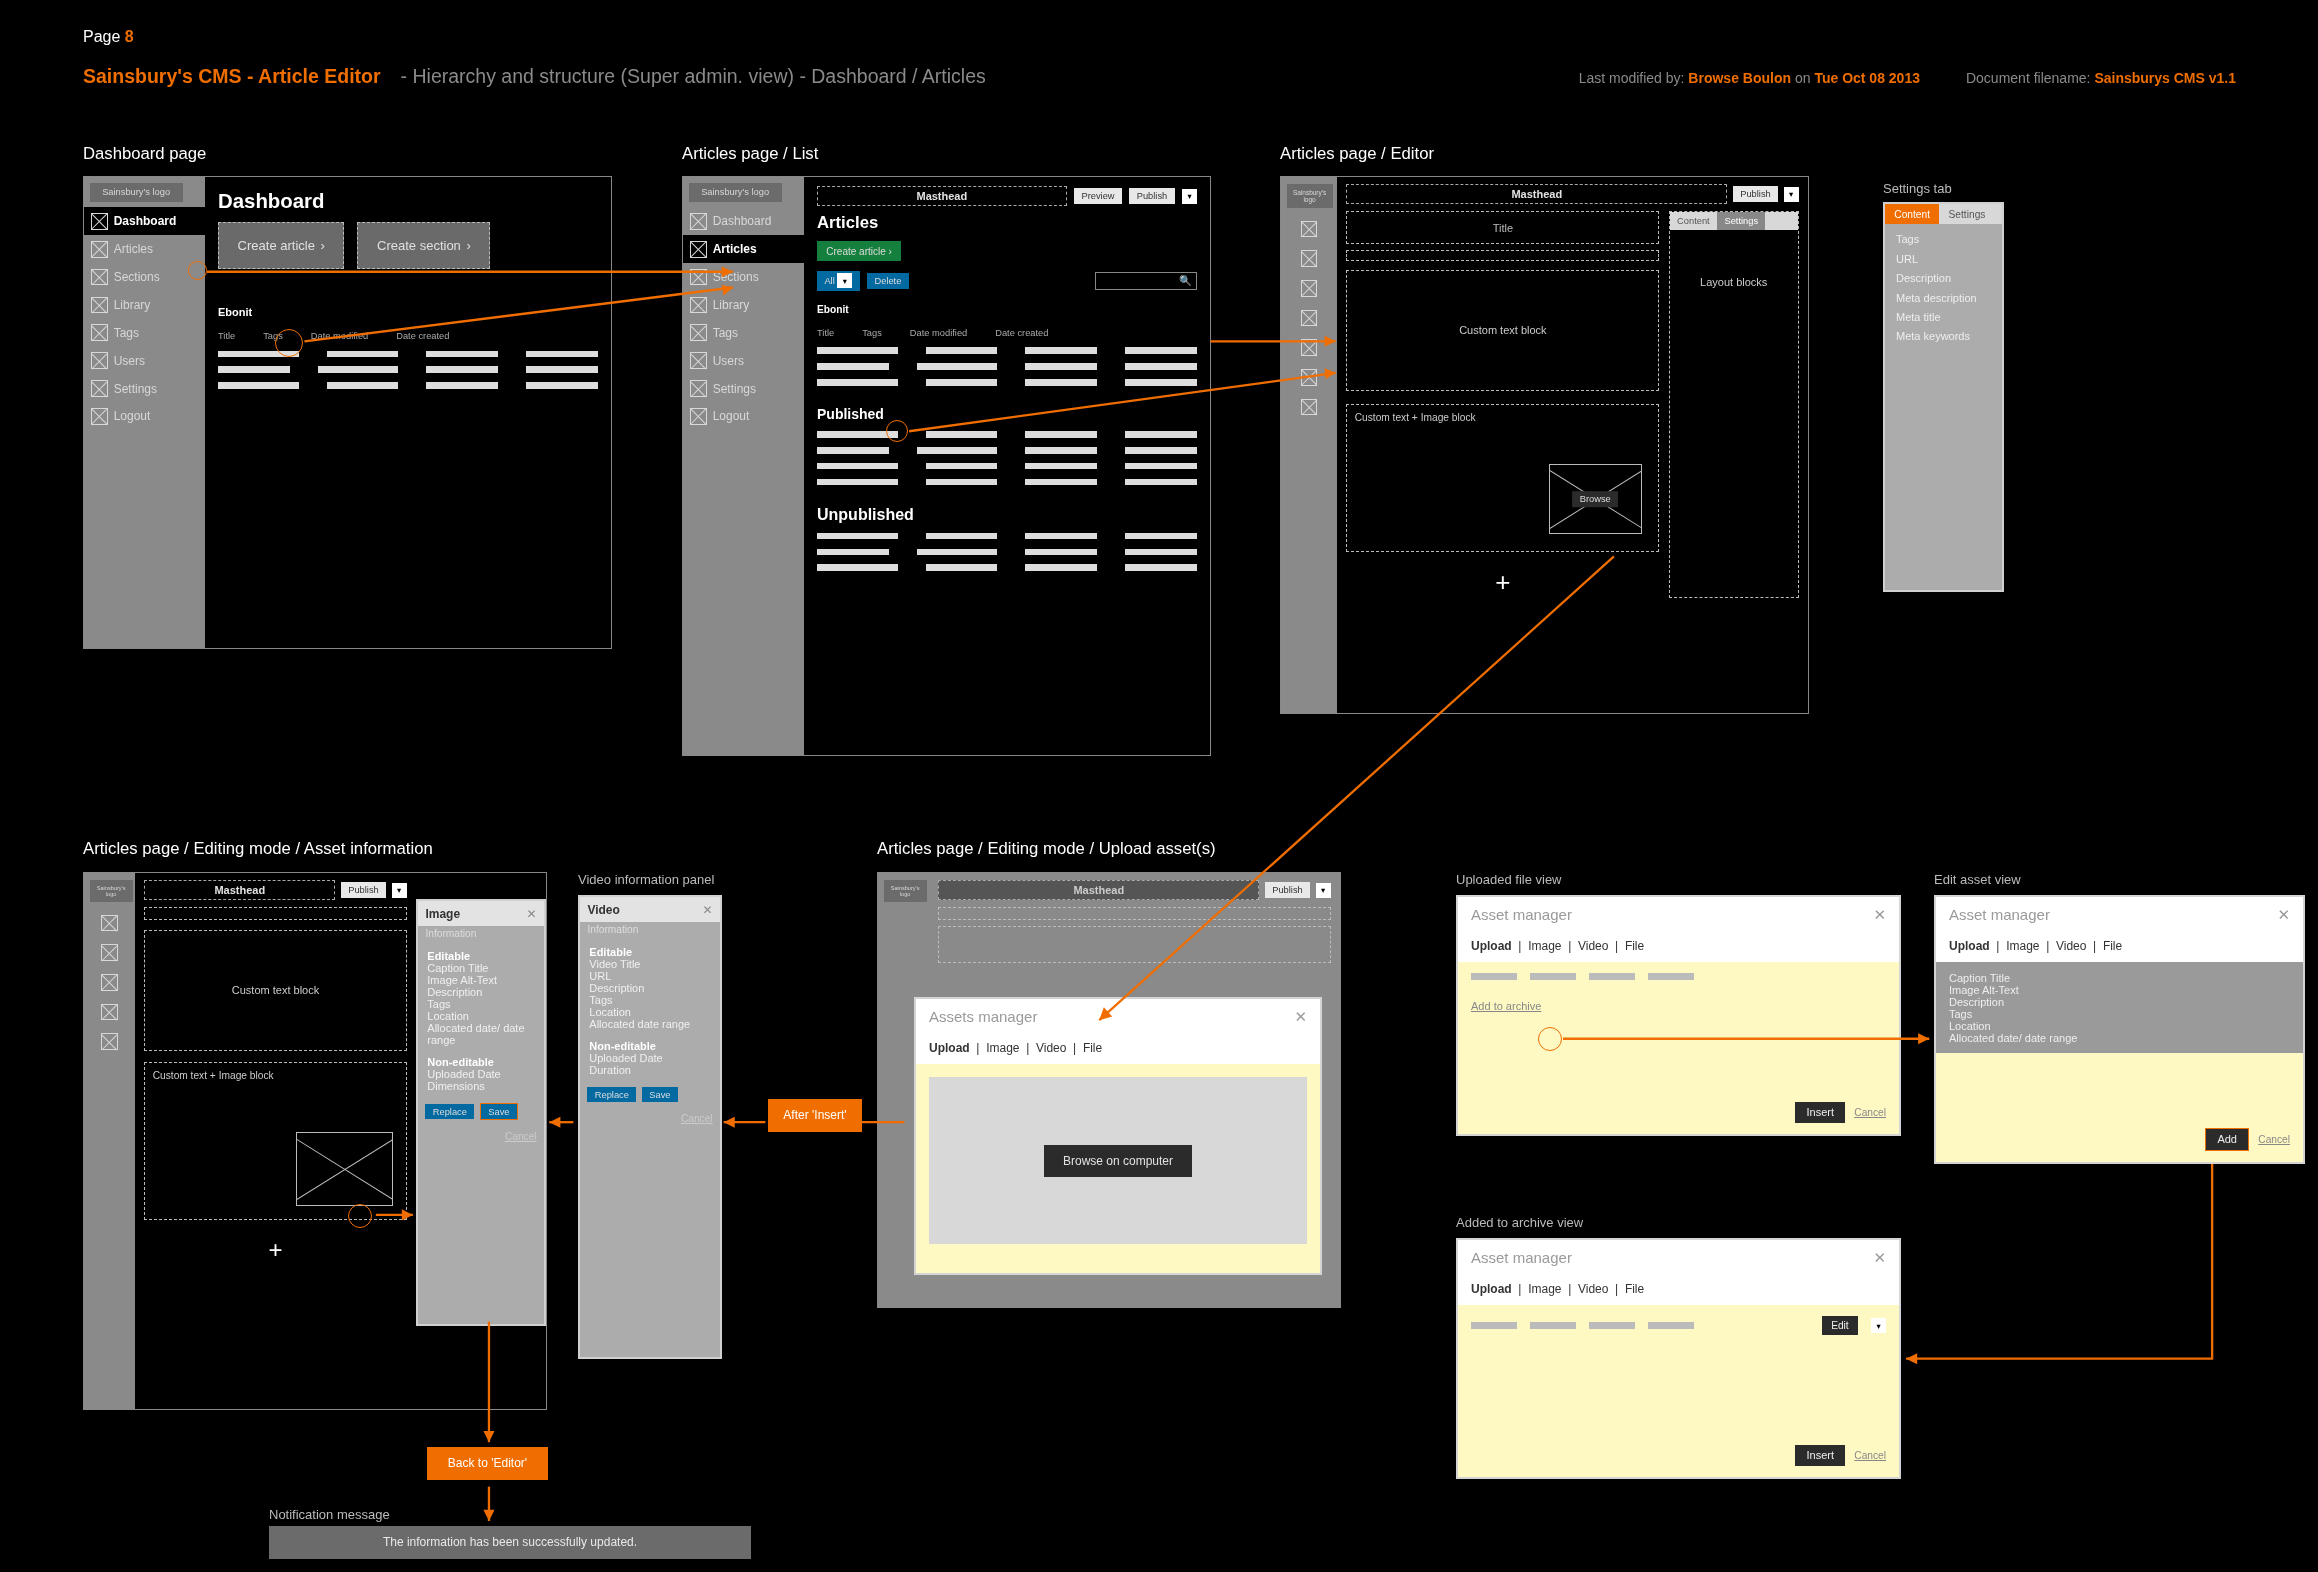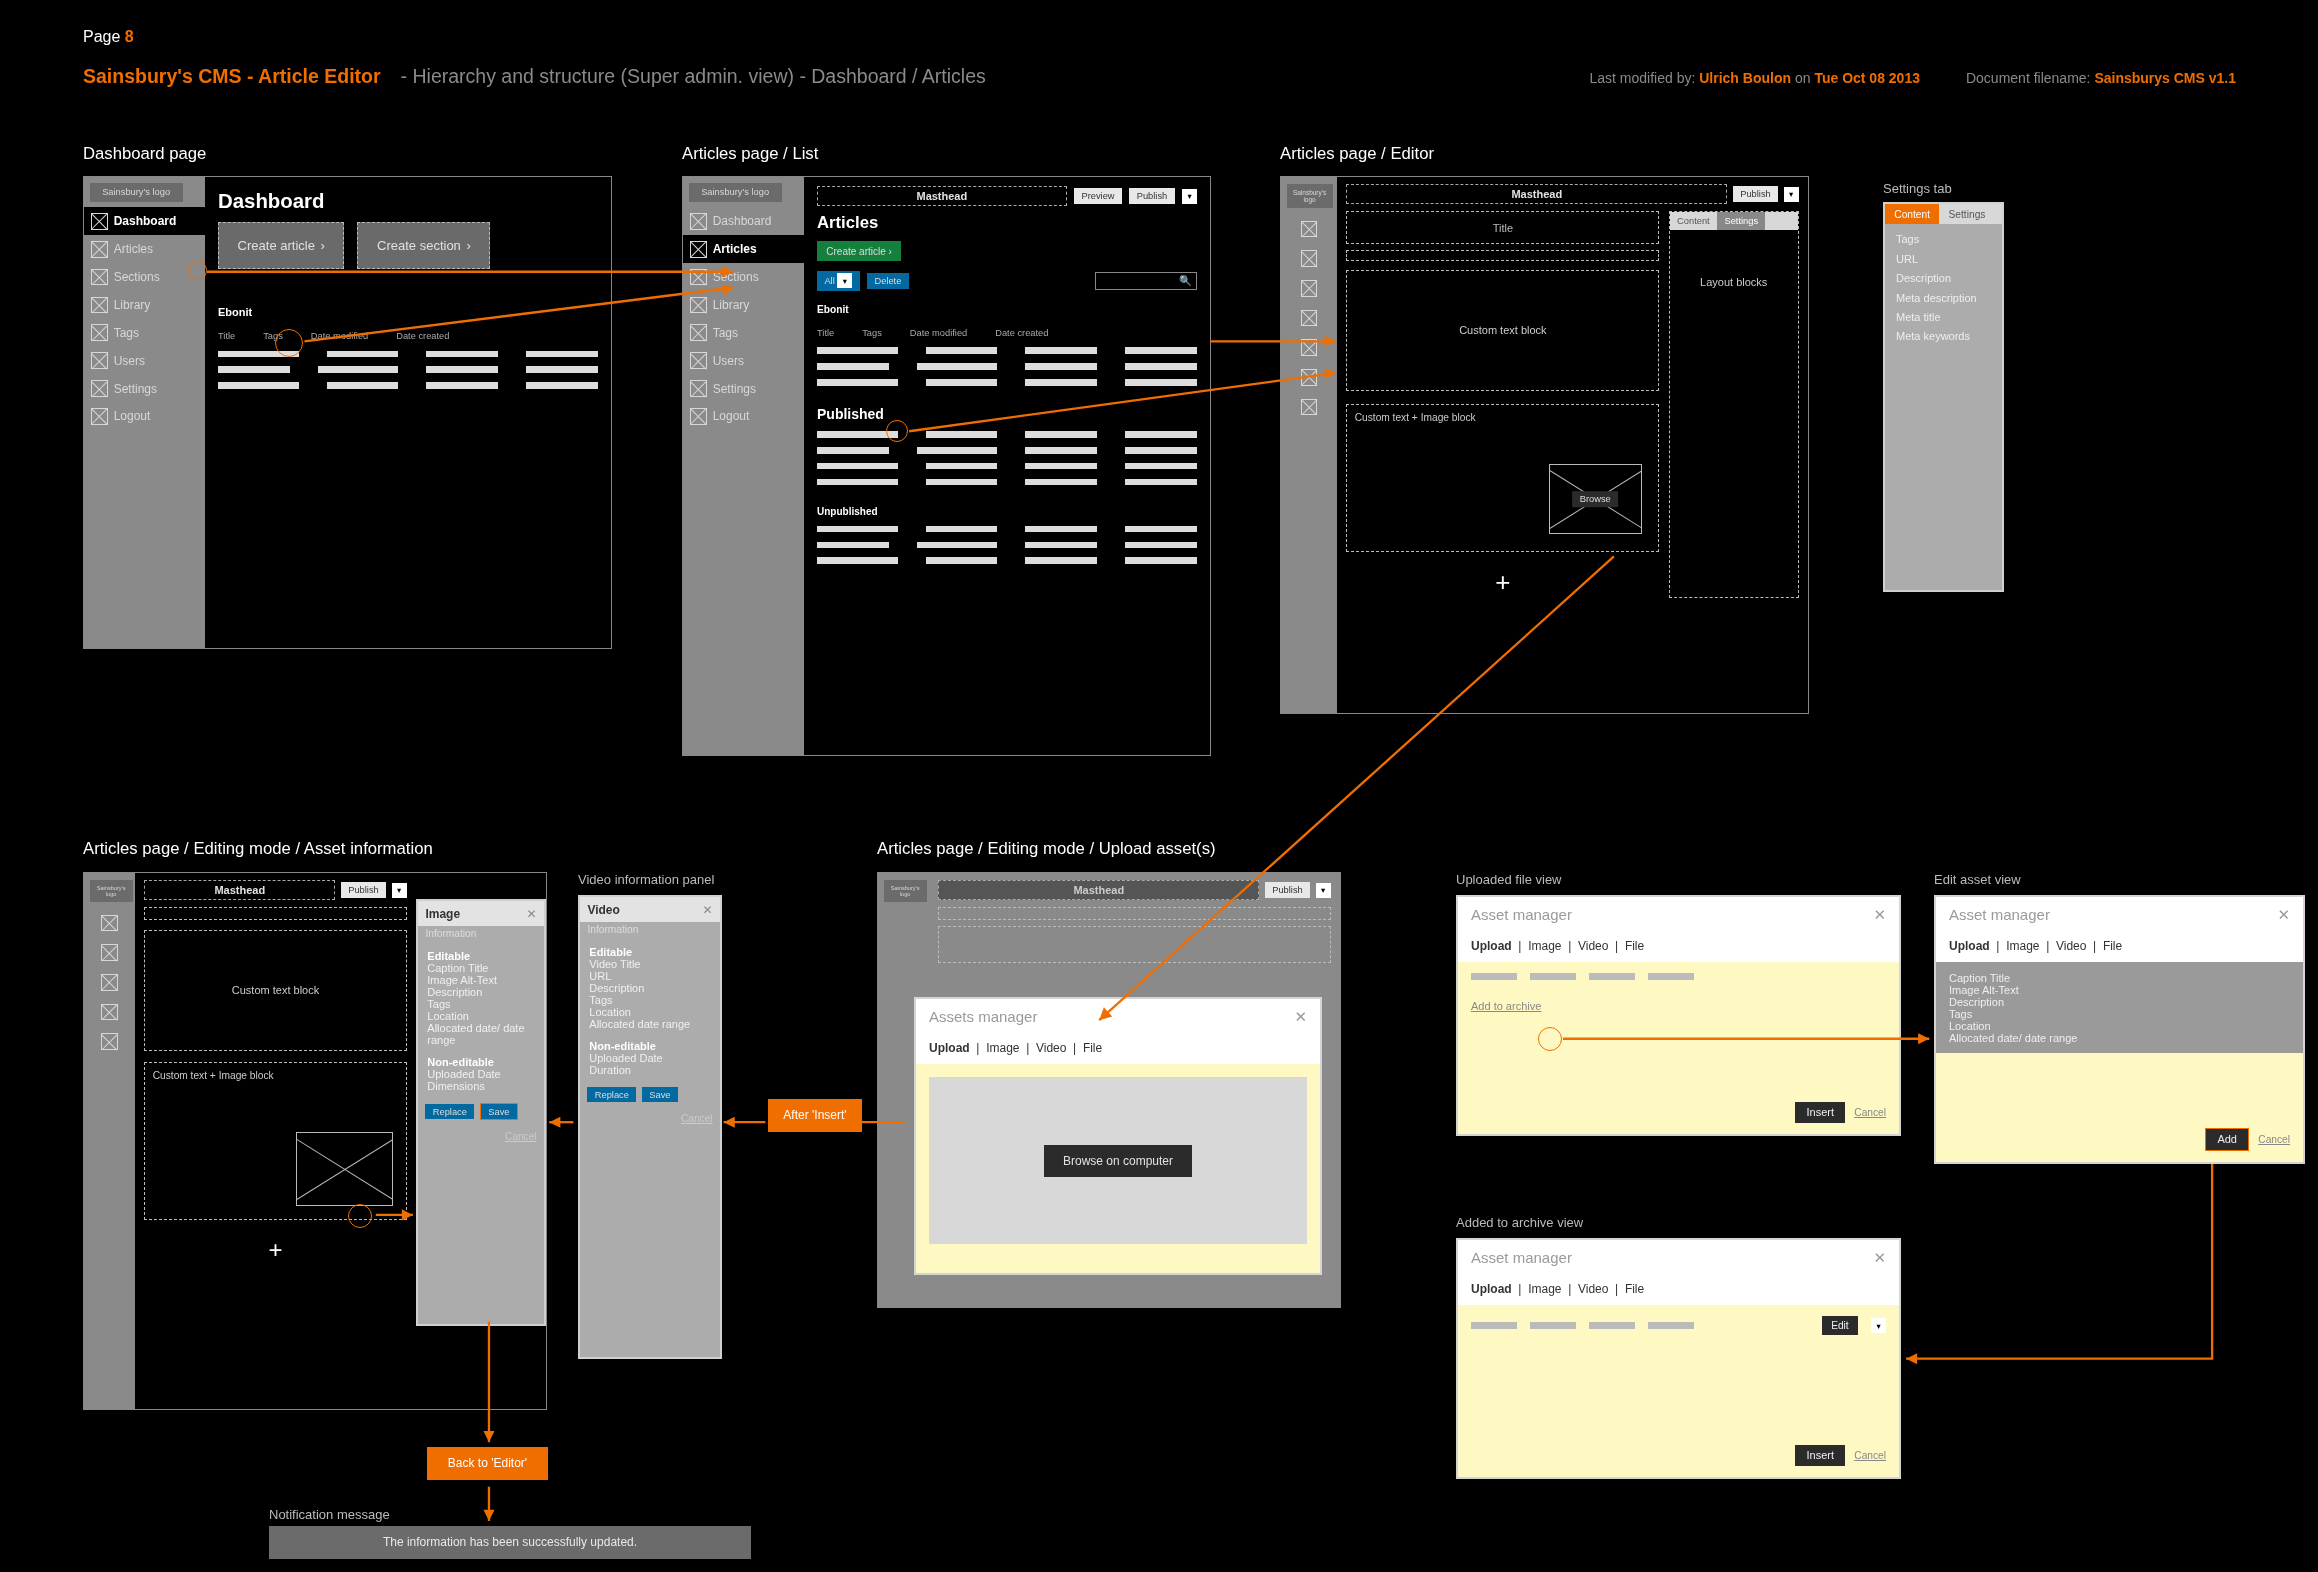--- a/index.html
+++ b/index.html
@@ -88,21 +88,21 @@
 </head>
 <body>
 
 <div class="page-num">
   <span>Page</span> <span class="num">8</span>
 </div>
 <div class="header-row">
   <span class="title">Sainsbury's CMS - Article Editor</span>
   <span class="subtitle"><span> -  </span><span>Hierarchy and structure (Super admin. view) - Dashboard / Articles</span></span>
   <div class="meta">
-    <span><span class="label">Last modified by:</span> <span class="val">Ulrich Boulon</span> <span class="label">on</span> <span class="val">Tue Oct 08 2013</span></span>
+    <span><span class="label">Last modified by:</span> <span class="val">Browse Boulon</span> <span class="label">on</span> <span class="val">Tue Oct 08 2013</span></span>
     <span><span class="label">Document filename:</span> <span class="val">Sainsburys CMS v1.1</span></span>
   </div>
 </div>
 
 <div class="section-label" style="left:83px; top:144px">Dashboard page</div>
 <div class="section-label" style="left:682px; top:144px">Articles page / List</div>
 <div class="section-label" style="left:1280px; top:144px">Articles page / Editor</div>
 <div class="small-label" style="left:1883px; top:181px">Settings tab</div>
 
 <div class="wf" style="left:83px; top:176px; width:529px; height:473px">
@@ -277,21 +277,21 @@
         <div class="bar md"></div>
         <div class="bar md"></div>
         <div class="bar md"></div>
       </div>
     <div class="line-row">
         <div class="bar lg"></div>
         <div class="bar md"></div>
         <div class="bar md"></div>
         <div class="bar md"></div>
       </div>
-    <div style="color:#fff; font-size:10px; font-weight:bold; margin-top:20.4px">Unpublished</div>
+    <div style="color:#fff; font-size:16px; font-weight:bold; margin-top:20.4px">Unpublished</div>
     <div class="line-row">
         <div class="bar lg"></div>
         <div class="bar md"></div>
         <div class="bar md"></div>
         <div class="bar md"></div>
       </div>
     <div class="line-row">
         <div class="bar md"></div>
         <div class="bar lg"></div>
         <div class="bar md"></div>

